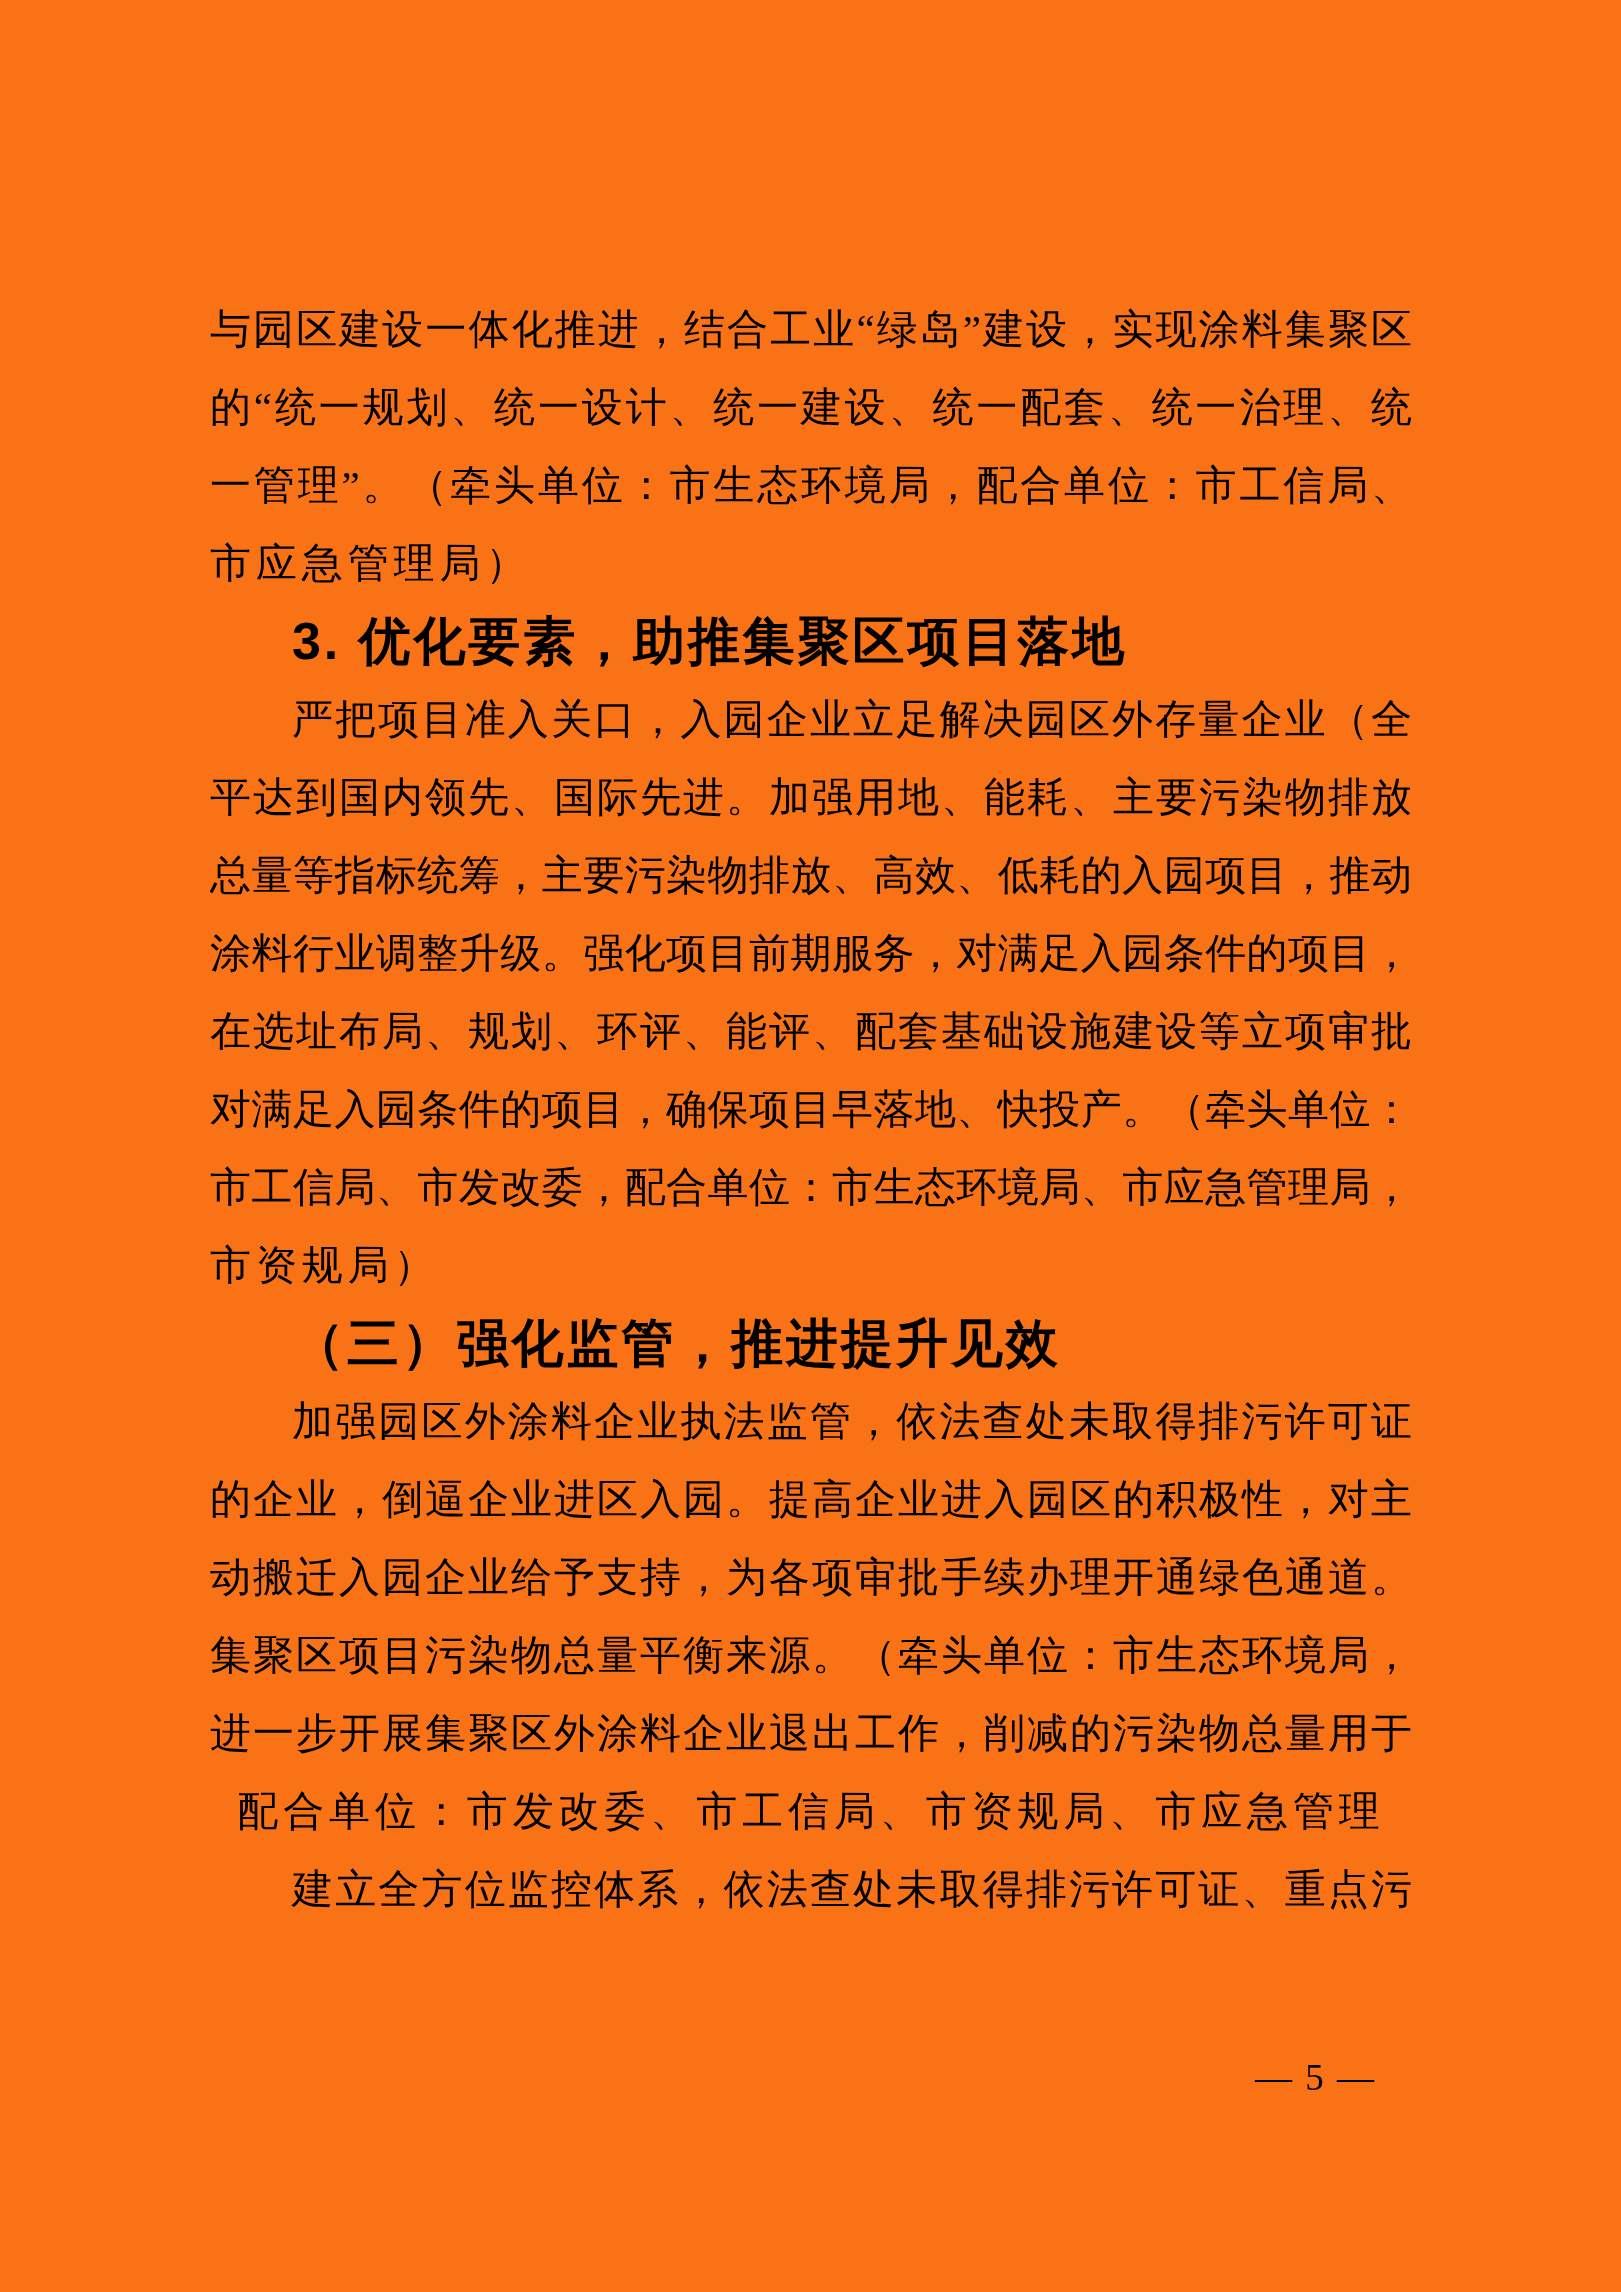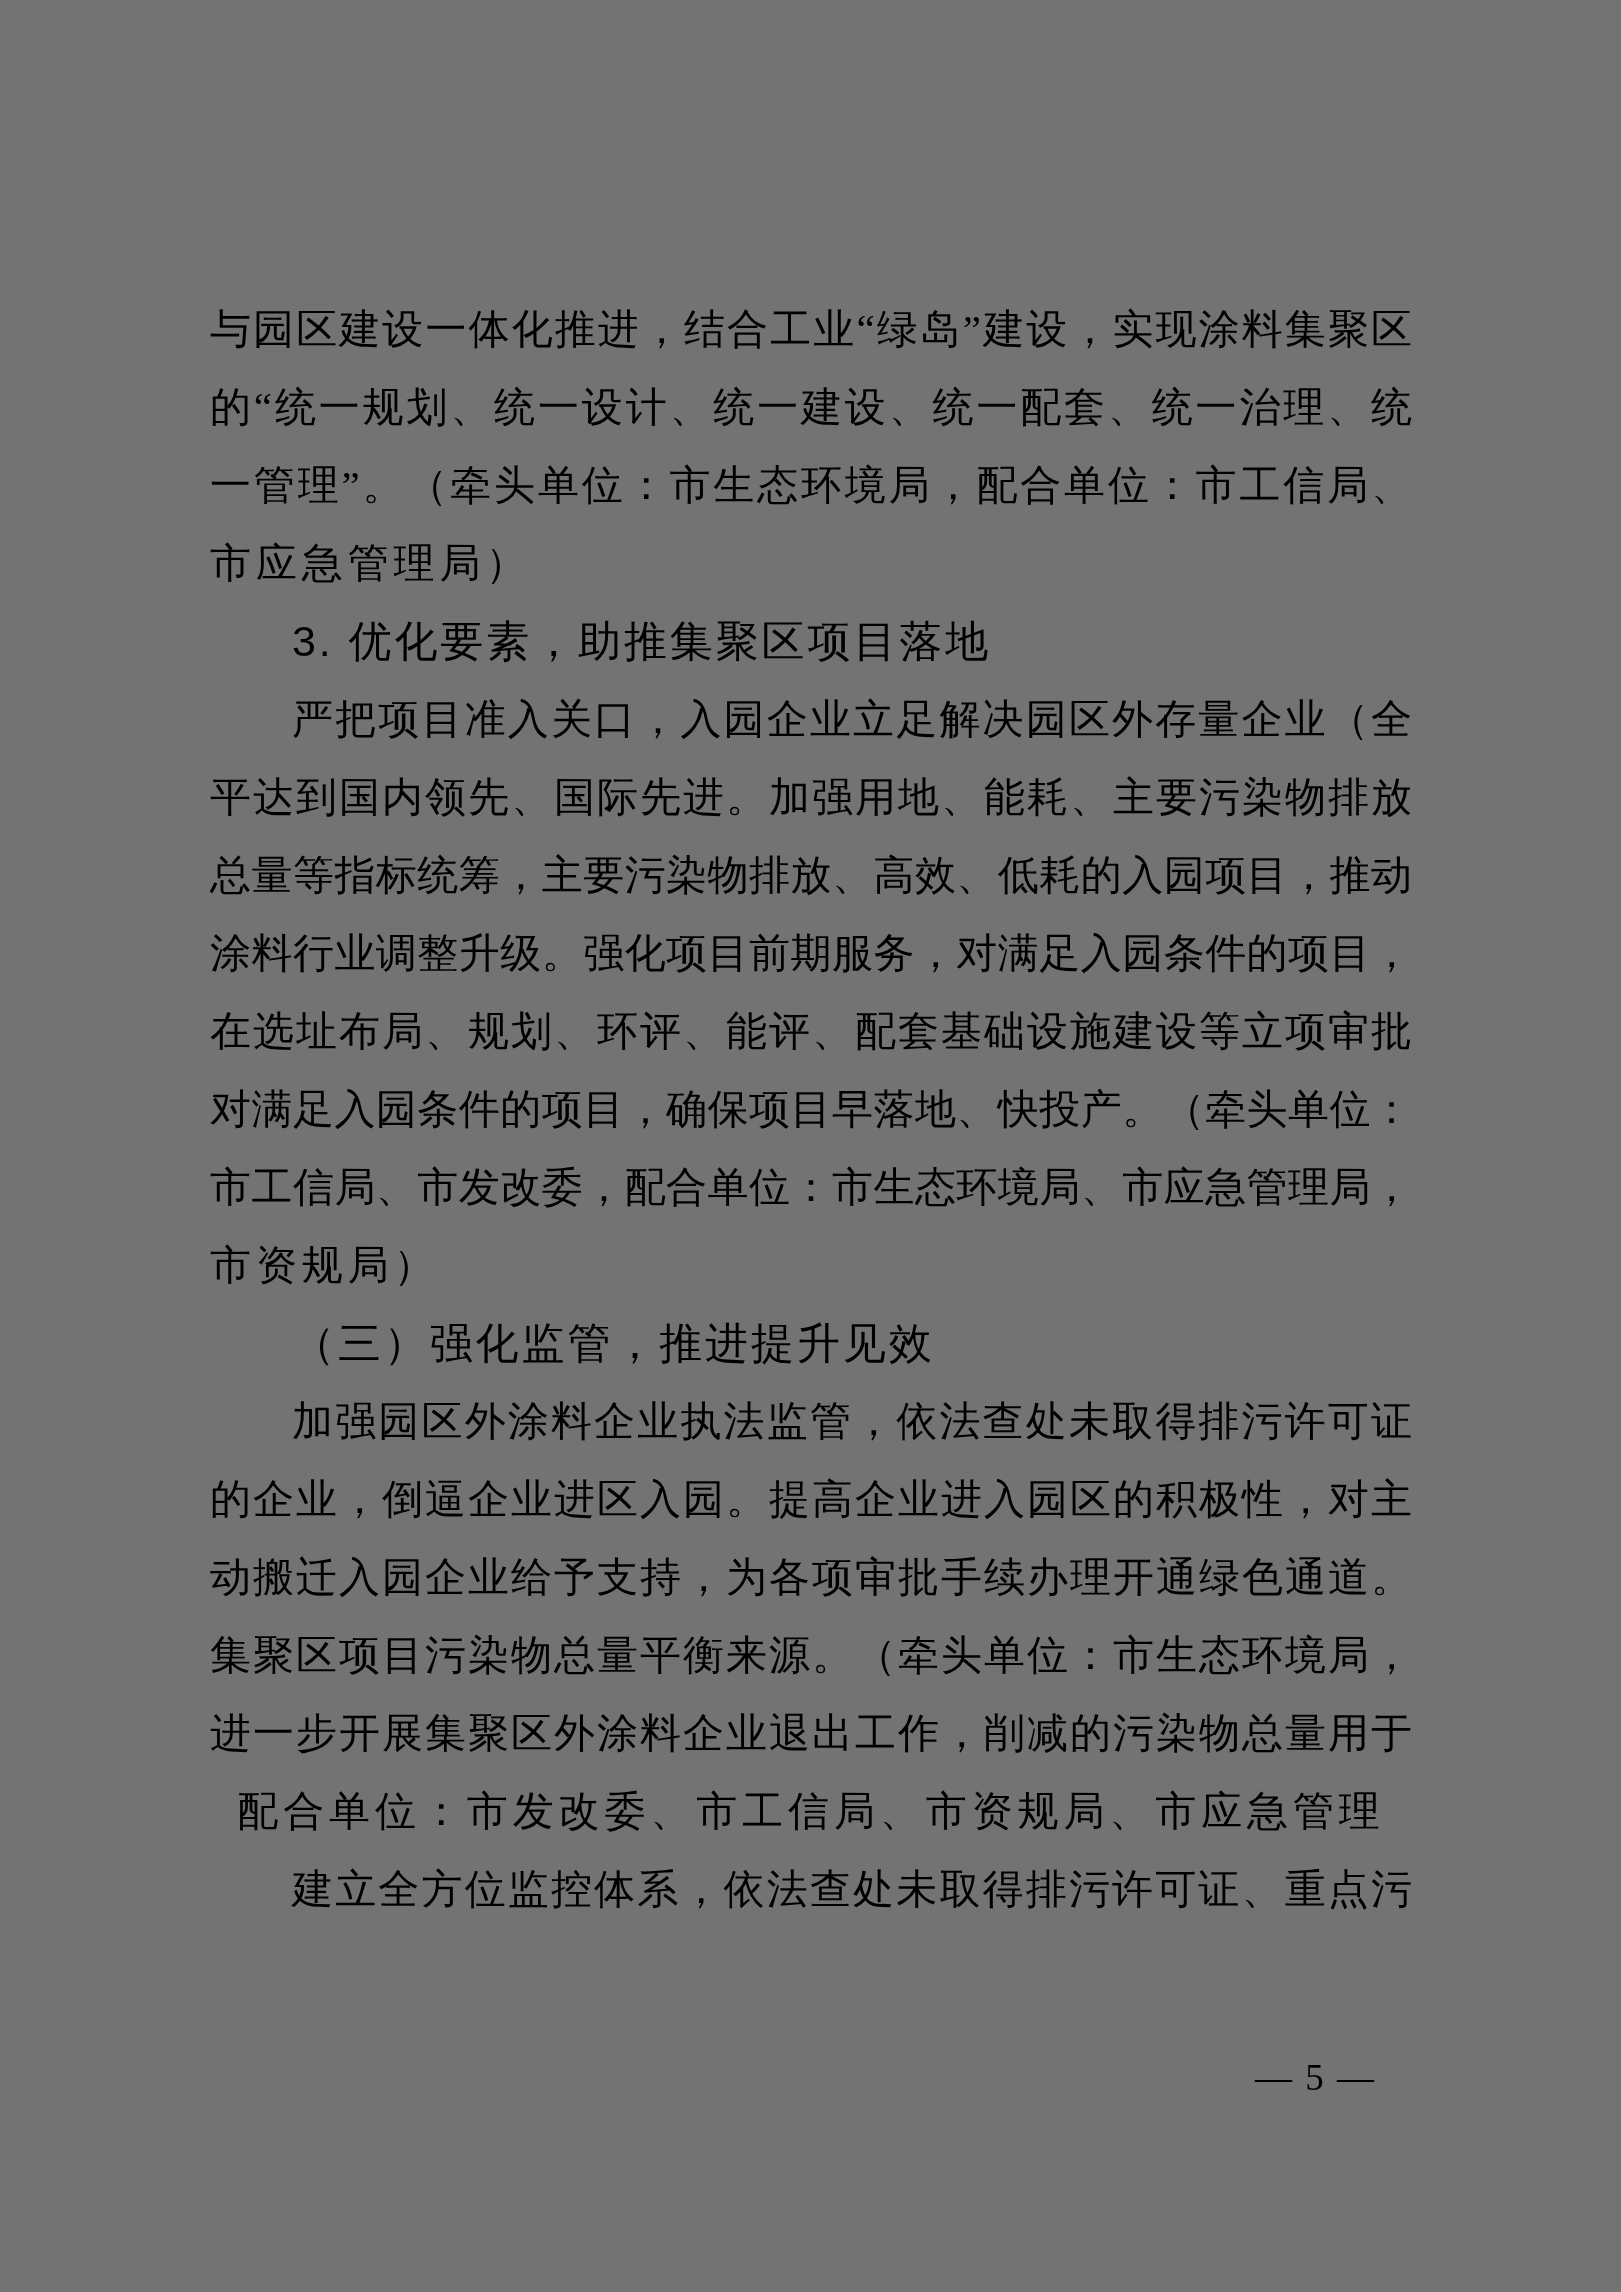--- a/index.html
+++ b/index.html
@@ -2,21 +2,21 @@
 <html><head>
 <meta charset="utf-8">
 <style>
   
   html, body { margin: 0; padding: 0; }
   body { background: #ffffff; }
   .page {
     position: relative;
     width: 1621px;
     height: 2293px;
-    background: #737373;
+    background: #f97316;
     color: #000000;
     font-family: "Liberation Serif", serif;
     overflow: hidden;
   }
   .text-block {
     position: absolute;
     left: 210px;
     top: 290px;
     width: 1202px;
     font-size: 41px;
@@ -32,22 +32,22 @@
     white-space: normal;
   }
   .line.indent { text-indent: 82px; }
   .line.final {
     text-align: center;
     text-align-last: left;
     letter-spacing: 4.9px;
   }
   .block.heading .line {
     font-family: "Liberation Sans", sans-serif;
-    font-weight: normal;
-    font-size: 43px;
+    font-weight: bold;
+    font-size: 52px;
     text-align: left;
     text-align-last: left;
     letter-spacing: 2.9px;
   }
   .footer {
     position: absolute;
     top: 2056px;
     right: 245px;
     font-size: 37px;
     letter-spacing: 2px;

